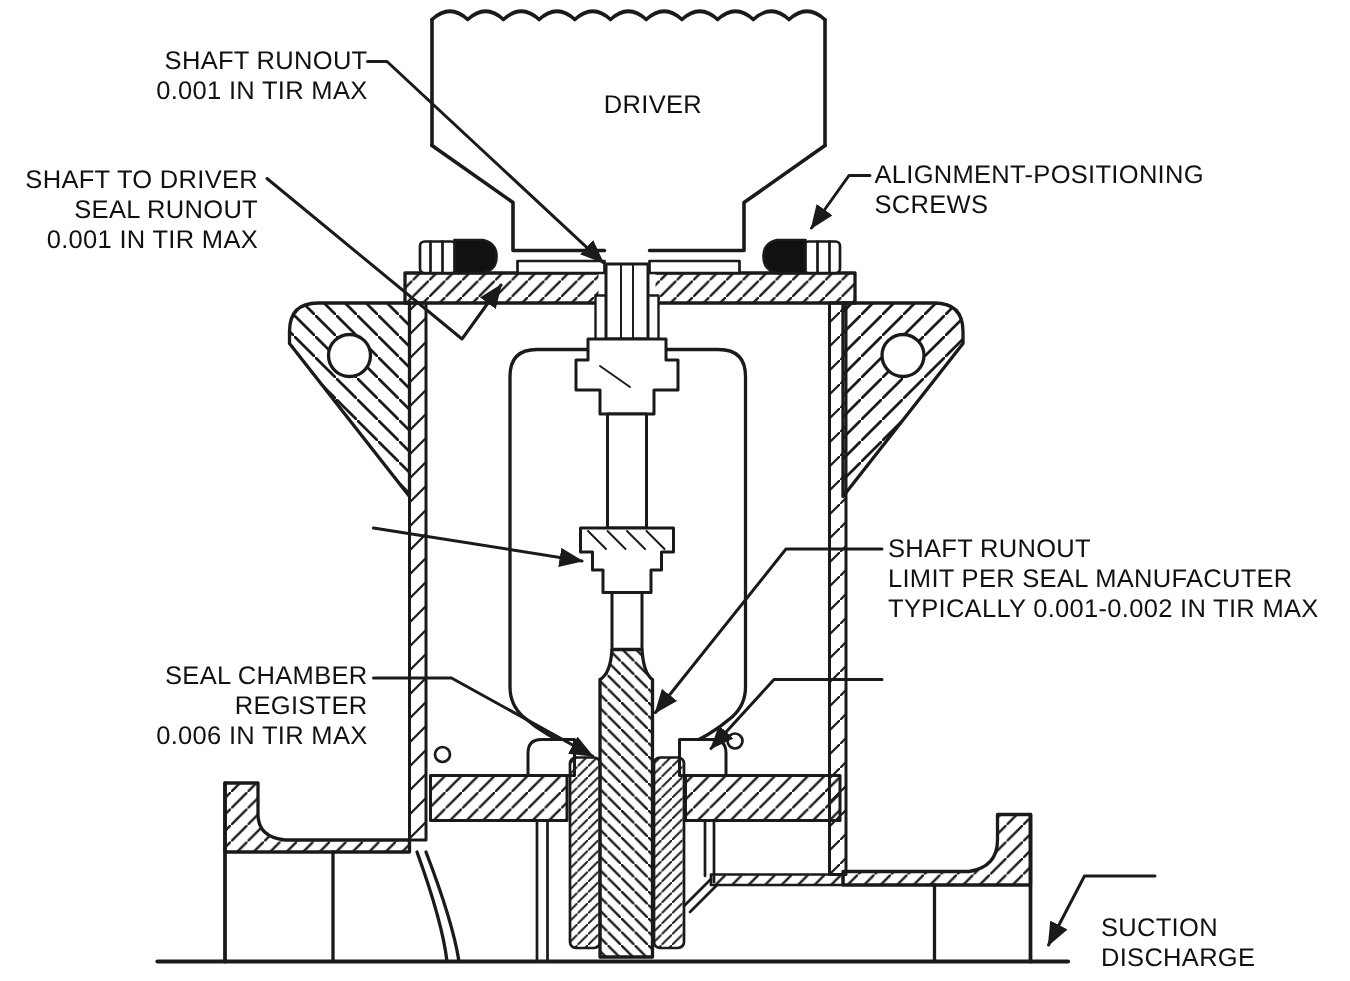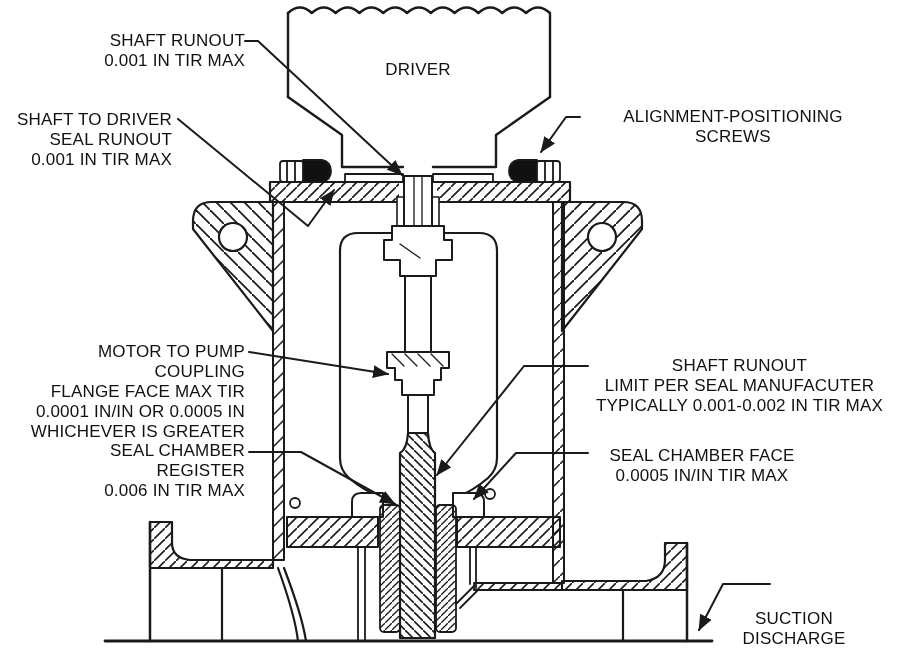--- a/index.html
+++ b/index.html
@@ -4,24 +4,24 @@
 <style>
   html,body { margin:0; padding:0; background:#fff; }
   #stage {
     position:relative; width:900px; height:654px; background:#fff;
     font-family:"Liberation Sans", sans-serif; overflow:hidden;
   }
   #drawing { position:absolute; left:0; top:0; }
   .lbl {
     position:absolute;
     font-size:17px; line-height:20px; color:#111;
-    white-space:pre-line; letter-spacing:0.2px;text-align:center;
+    white-space:pre-line; letter-spacing:0.2px;
   }
   .r { text-align:right; }
-  .c { text-align:center; }
+  .c { text-align:right; }
 </style>
 </head>
 <body>
 
 <div id="stage">
 
   <svg id="drawing" width="900" height="654" viewBox="0 0 900 654">
     <defs>
       <marker id="arrow" markerUnits="userSpaceOnUse" markerWidth="17" markerHeight="13" refX="15" refY="6.5" orient="auto">
         <path d="M0,0 L16,6.5 L0,13 Z" fill="#1a1a1a"></path>
@@ -160,30 +160,24 @@
 
   <div class="lbl r" style="left:50px; top:31px; width:195px;">SHAFT RUNOUT
 0.001 IN TIR MAX</div>
 
   <div class="lbl r" style="left:0px; top:110px; width:172px;">SHAFT TO DRIVER
 SEAL RUNOUT
 0.001 IN TIR MAX</div>
 
   <div class="lbl" style="left:583px; top:107px; width:300px;">ALIGNMENT-POSITIONING SCREWS</div>
 
-  <div class="lbl r" style="left:18px; top:342px; width:227px;">MOTOR TO PUMP COUPLING
-FLANGE FACE MAX TIR
-0.0001 IN/IN OR 0.0005 IN
-WHICHEVER IS GREATER</div>
 
   <div class="lbl r" style="left:18px; top:441px; width:227px;">SEAL CHAMBER REGISTER
 0.006 IN TIR MAX</div>
 
   <div class="lbl" style="left:592px; top:356px; width:295px;">SHAFT RUNOUT
 LIMIT PER SEAL MANUFACUTER
 TYPICALLY 0.001-0.002 IN TIR MAX</div>
 
-  <div class="lbl" style="left:592px; top:446px; width:220px;">SEAL CHAMBER FACE
-0.0005 IN/IN TIR MAX</div>
 
   <div class="lbl" style="left:734px; top:574px; width:120px;margin-top:35px;">SUCTION
 DISCHARGE</div>
 </div>
 
 </body></html>

